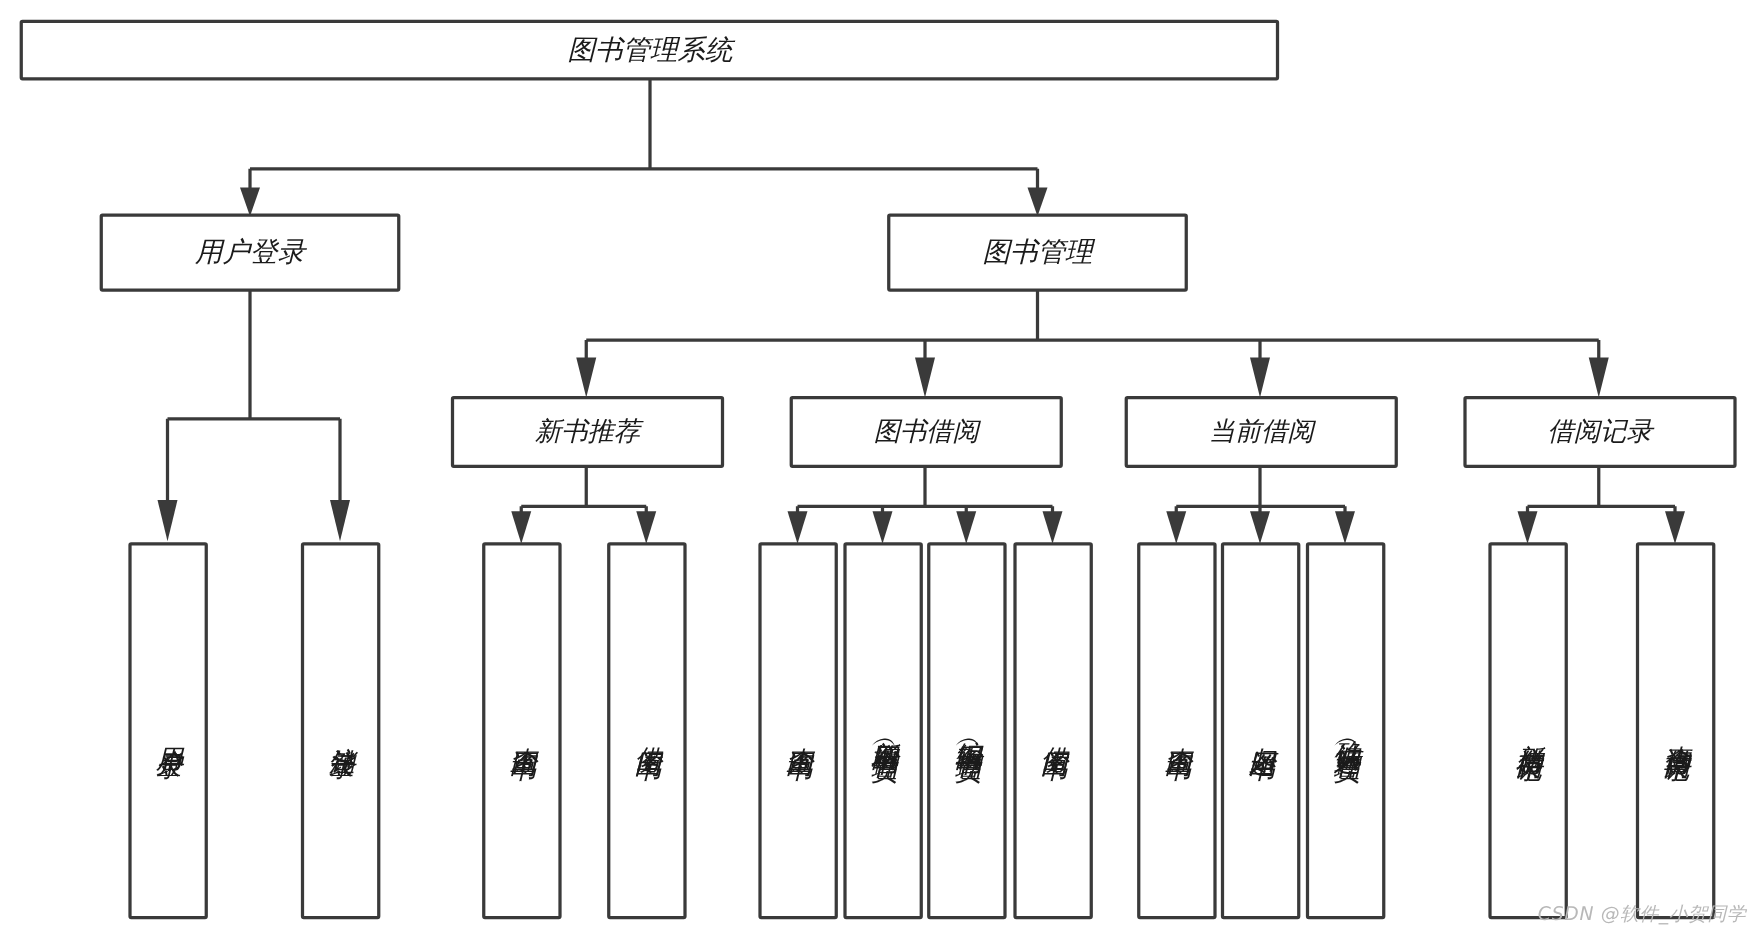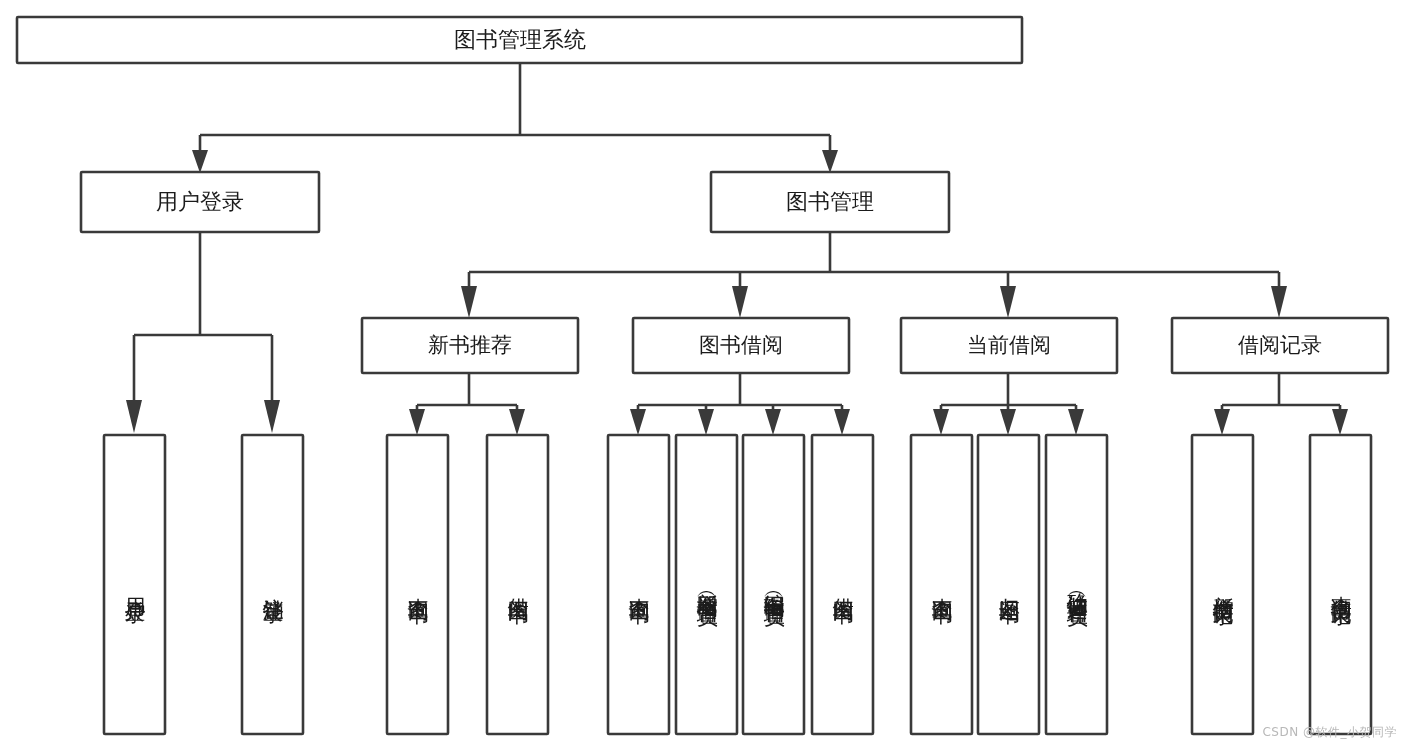--- a/index.html
+++ b/index.html
@@ -9,20 +9,21 @@
   }
   body {
     font-family: "DejaVu Sans", "Liberation Sans", sans-serif;
   }
   #diagram-root {
     position: relative;
     width: 1405px;
     height: 747px;
     background: #ffffff;
     overflow: hidden;
+    font-style: italic;
   }
   svg.canvas {
     position: absolute;
     left: 0;
     top: 0;
     width: 1405px;
     height: 747px;
     display: block;
   }
   .node-rect {
@@ -63,21 +64,21 @@
     letter-spacing: 2px;
     color: #1b1b1b;
     white-space: nowrap;
     pointer-events: none;
   }
   .watermark {
     position: absolute;
     right: 8px;
     bottom: 6px;
     font-family: "DejaVu Sans", "Liberation Sans", sans-serif;
-    font-size: 12px;
+    font-size: 15px;
     color: #b8b8b8;
     letter-spacing: 0.5px;
     white-space: nowrap;
   }
 </style>
 </head>
 <body>
 
 <div id="diagram-root">
 

